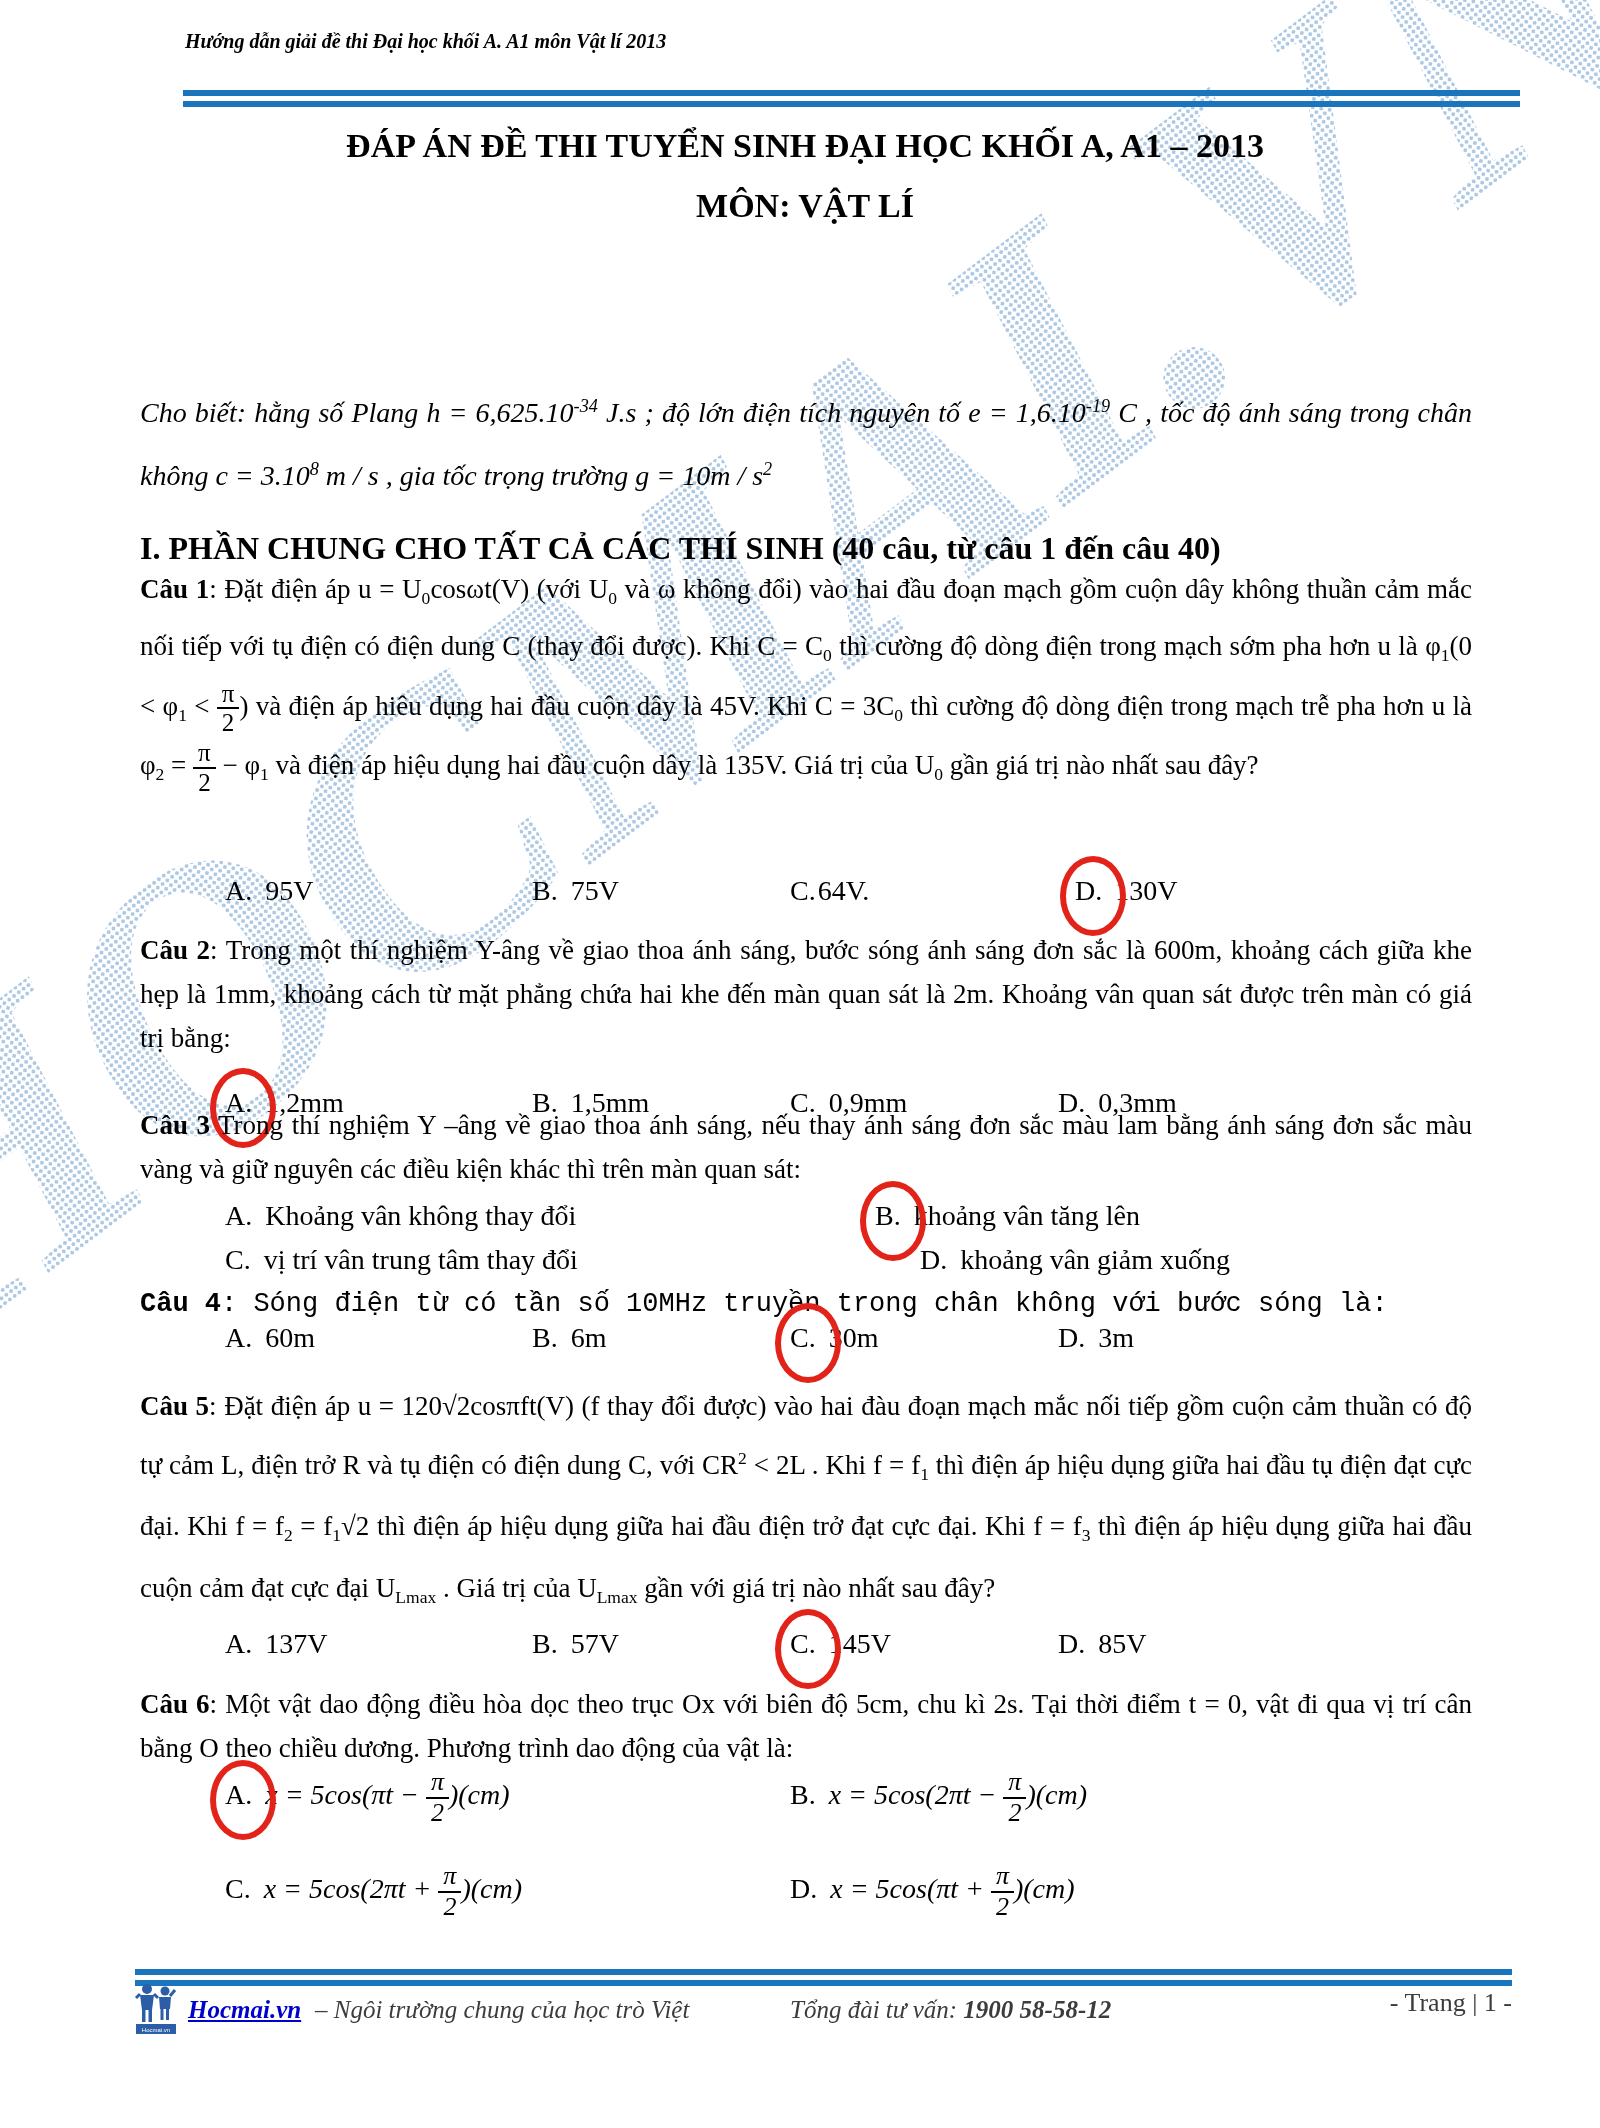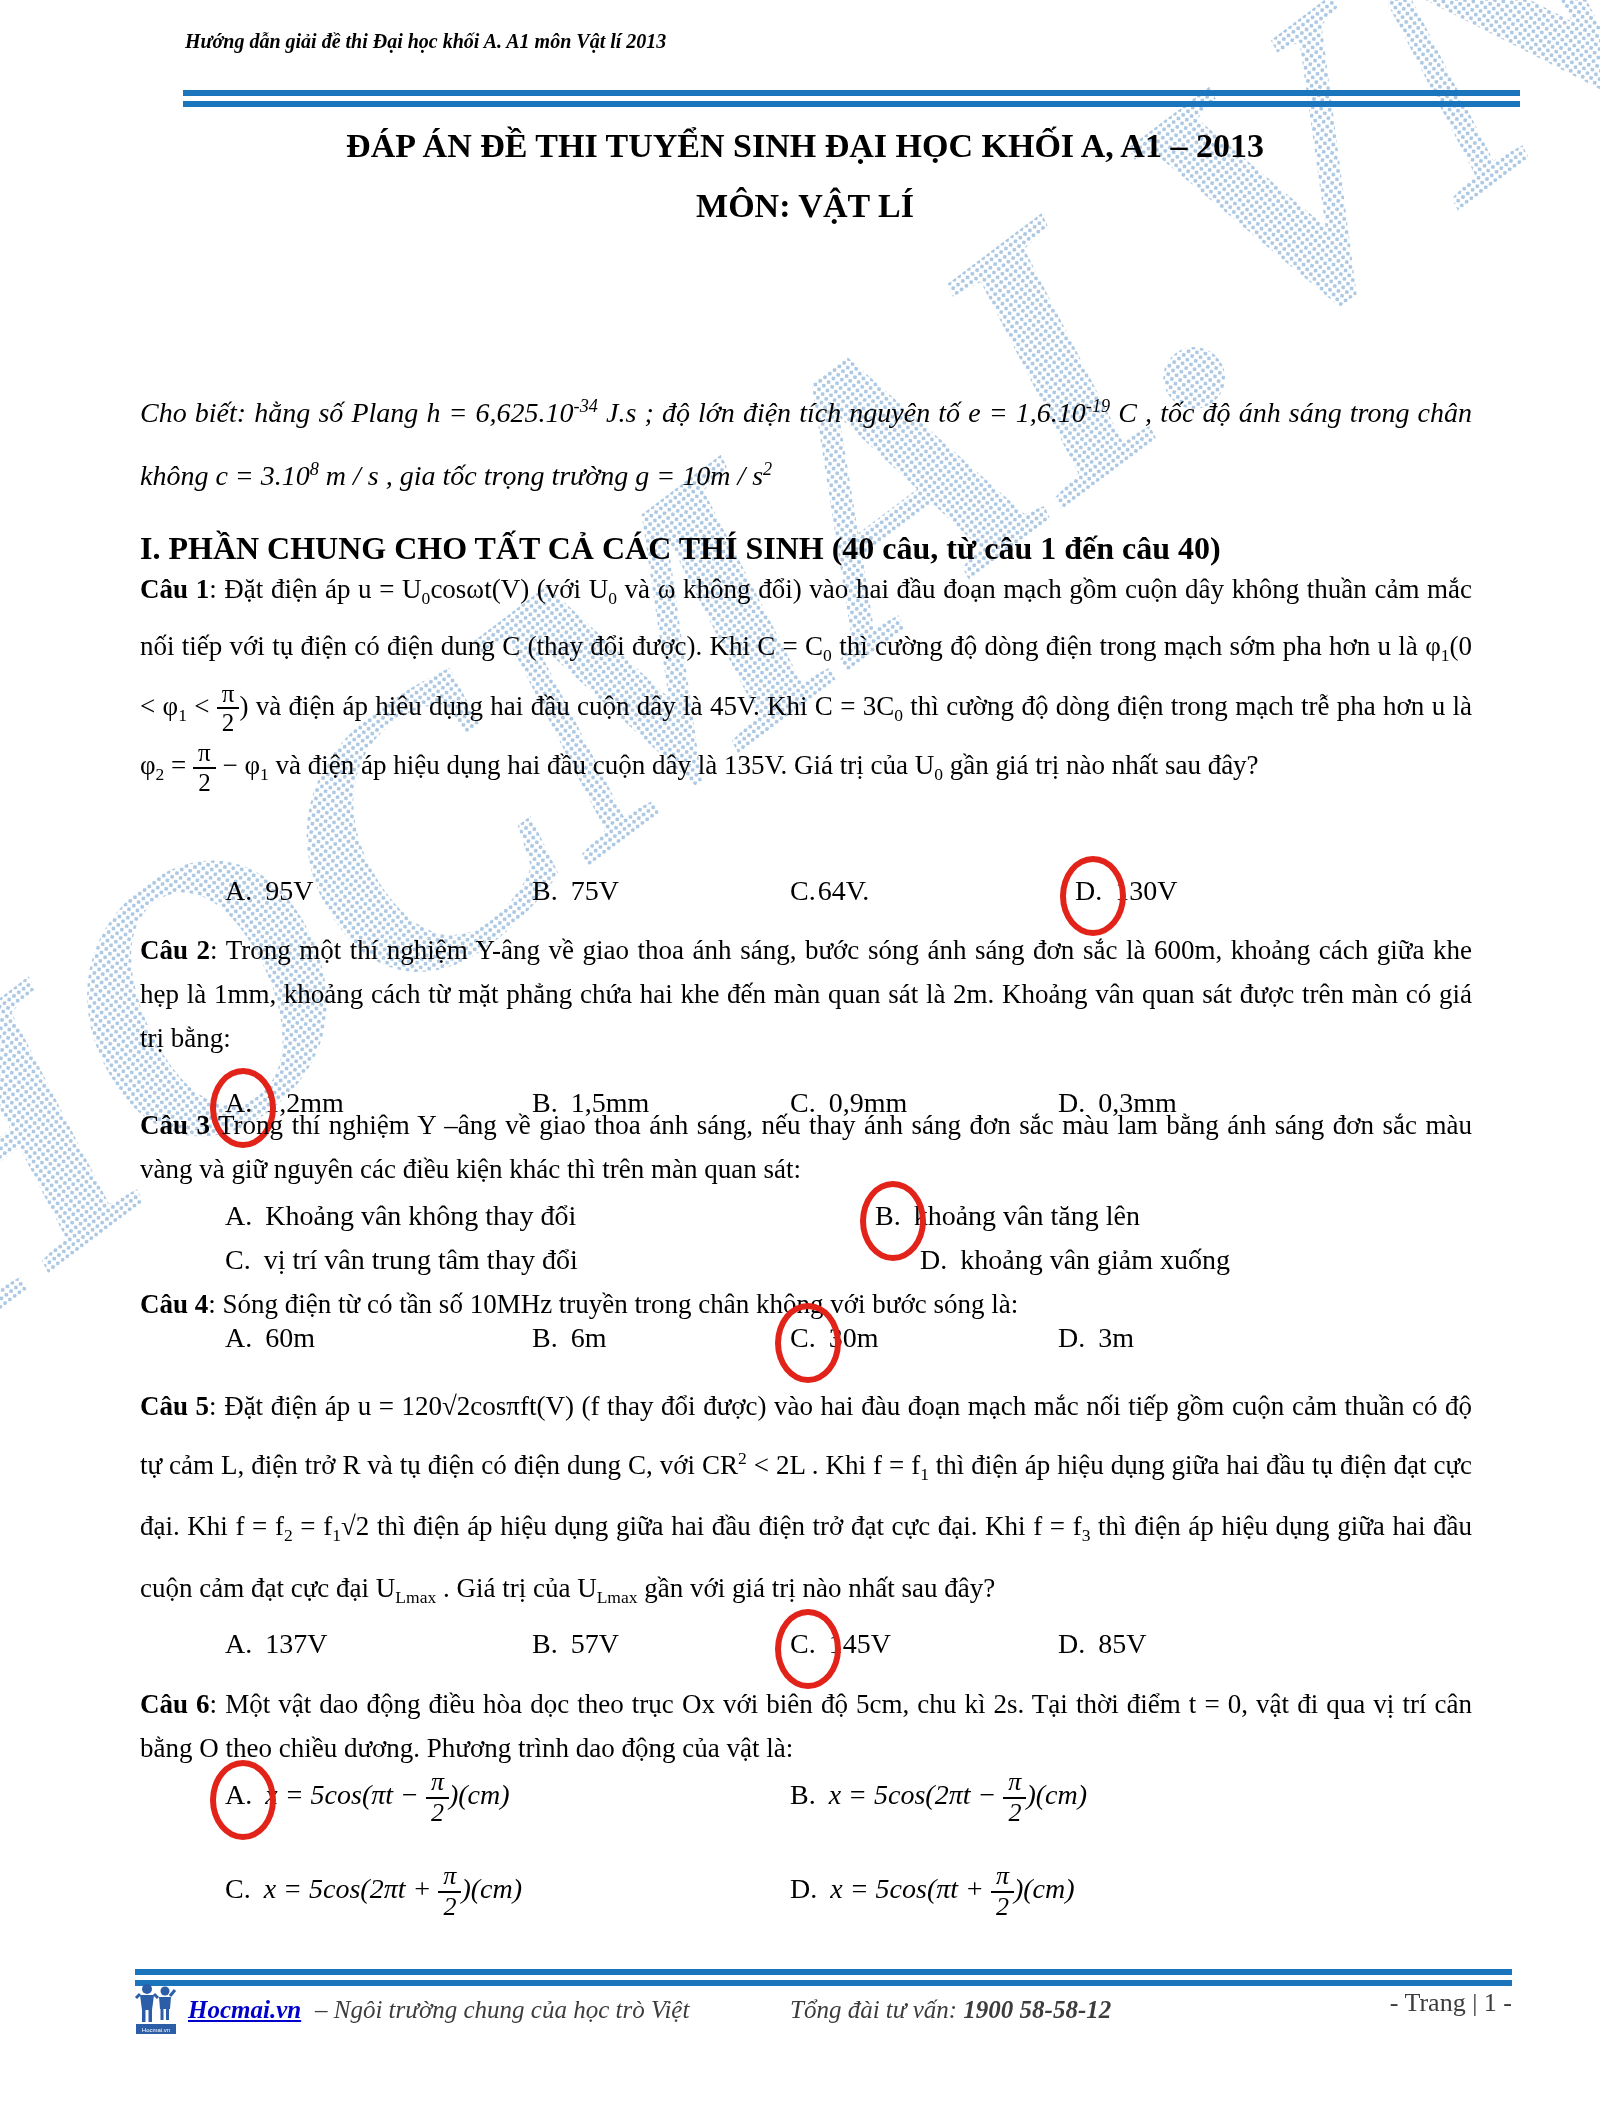--- a/index.html
+++ b/index.html
@@ -95,21 +95,21 @@
   <p class="qtext" style="top:1103px;"><b class="qlabel">Câu 3</b><span> Trong thí nghiệm Y –âng về giao thoa ánh sáng, nếu thay ánh sáng đơn sắc màu lam bằng ánh sáng đơn sắc màu vàng và giữ nguyên các điều kiện khác thì trên màn quan sát:</span></p>
   <div class="optrow" style="top:1188px;margin-top:12px;">
     <span class="opt" style="left:225px;"><span class="olabel">A.</span><span>Khoảng vân không thay đổi</span></span>
     <span class="opt" style="left:875px;"><span class="olabel circled">B.</span><span>khoảng vân tăng lên</span></span>
   </div>
   <div class="optrow" style="top:1244px;">
     <span class="opt" style="left:225px;"><span class="olabel">C.</span><span>vị trí vân trung tâm thay đổi</span></span>
     <span class="opt" style="left:875px;margin-left:45px;"><span class="olabel">D.</span><span>khoảng vân giảm xuống</span></span>
   </div>
 
-  <p class="qtext" style="top:1282px;"><b class="qlabel">Câu 4</b><span>: Sóng điện từ có tần số 10MHz truyền trong chân không với bước sóng là:</span></p>
+  <p class="qtext" style="top:1282px;font-family:Liberation Mono, monospace;"><b class="qlabel">Câu 4</b><span>: Sóng điện từ có tần số 10MHz truyền trong chân không với bước sóng là:</span></p>
   <div class="optrow" style="top:1322px;">
     <span class="opt" style="left:225px;"><span class="olabel">A.</span><span>60m</span></span>
     <span class="opt" style="left:532px;"><span class="olabel">B.</span><span>6m</span></span>
     <span class="opt" style="left:790px;"><span class="olabel circled">C.</span><span>30m</span></span>
     <span class="opt" style="left:1058px;"><span class="olabel">D.</span><span>3m</span></span>
   </div>
 
   <p class="qtext" style="top:1380px;line-height:52px;"><b class="qlabel">Câu 5</b><span>: Đặt điện áp u = 120√2cosπft(V) (f thay đổi được) vào hai đàu đoạn mạch mắc nối tiếp gồm cuộn cảm thuần có độ tự cảm L, điện trở R và tụ điện có điện dung C, với CR<sup>2</sup> &lt; 2L . Khi f = f<sub>1</sub> thì điện áp hiệu dụng giữa hai đầu tụ điện đạt cực đại. Khi f = f<sub>2</sub> = f<sub>1</sub>√2 thì điện áp hiệu dụng giữa hai đầu điện trở đạt cực đại. Khi f = f<sub>3</sub> thì điện áp hiệu dụng giữa hai đầu cuộn cảm đạt cực đại U<sub>Lmax</sub> . Giá trị của U<sub>Lmax</sub> gần với giá trị nào nhất sau đây?</span></p>
   <div class="optrow" style="top:1628px;">
     <span class="opt" style="left:225px;"><span class="olabel">A.</span><span>137V</span></span>

